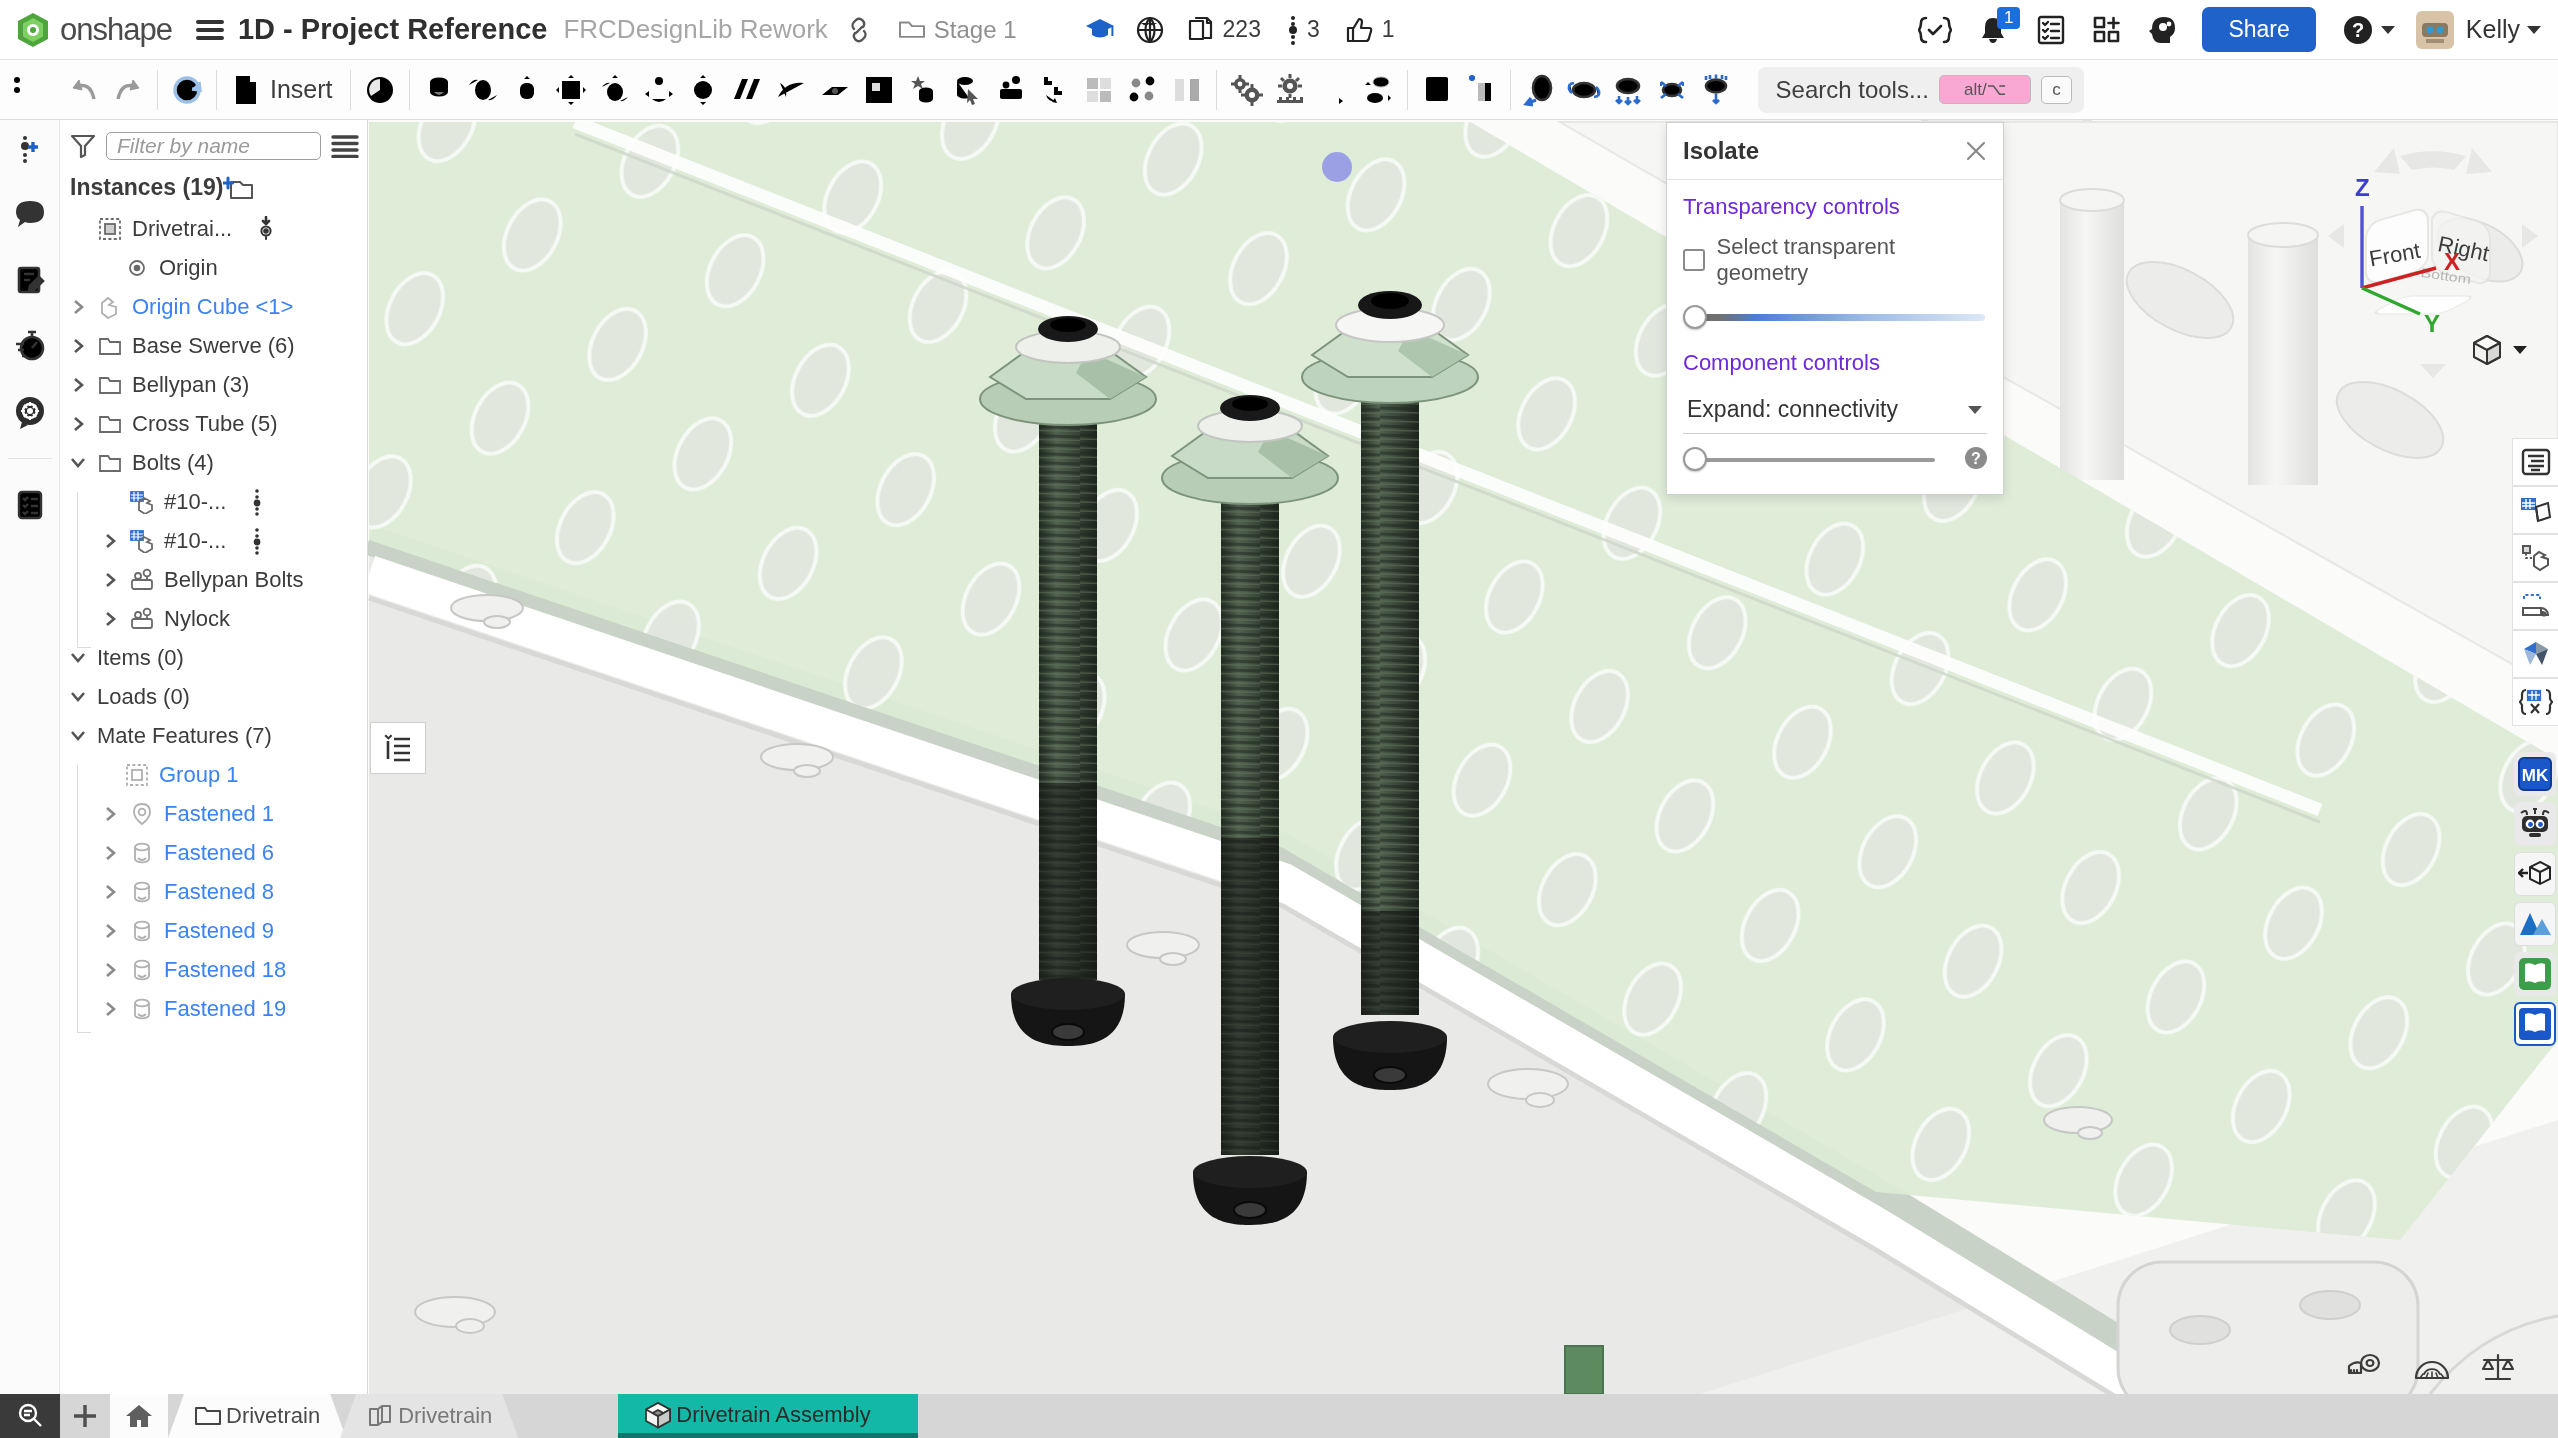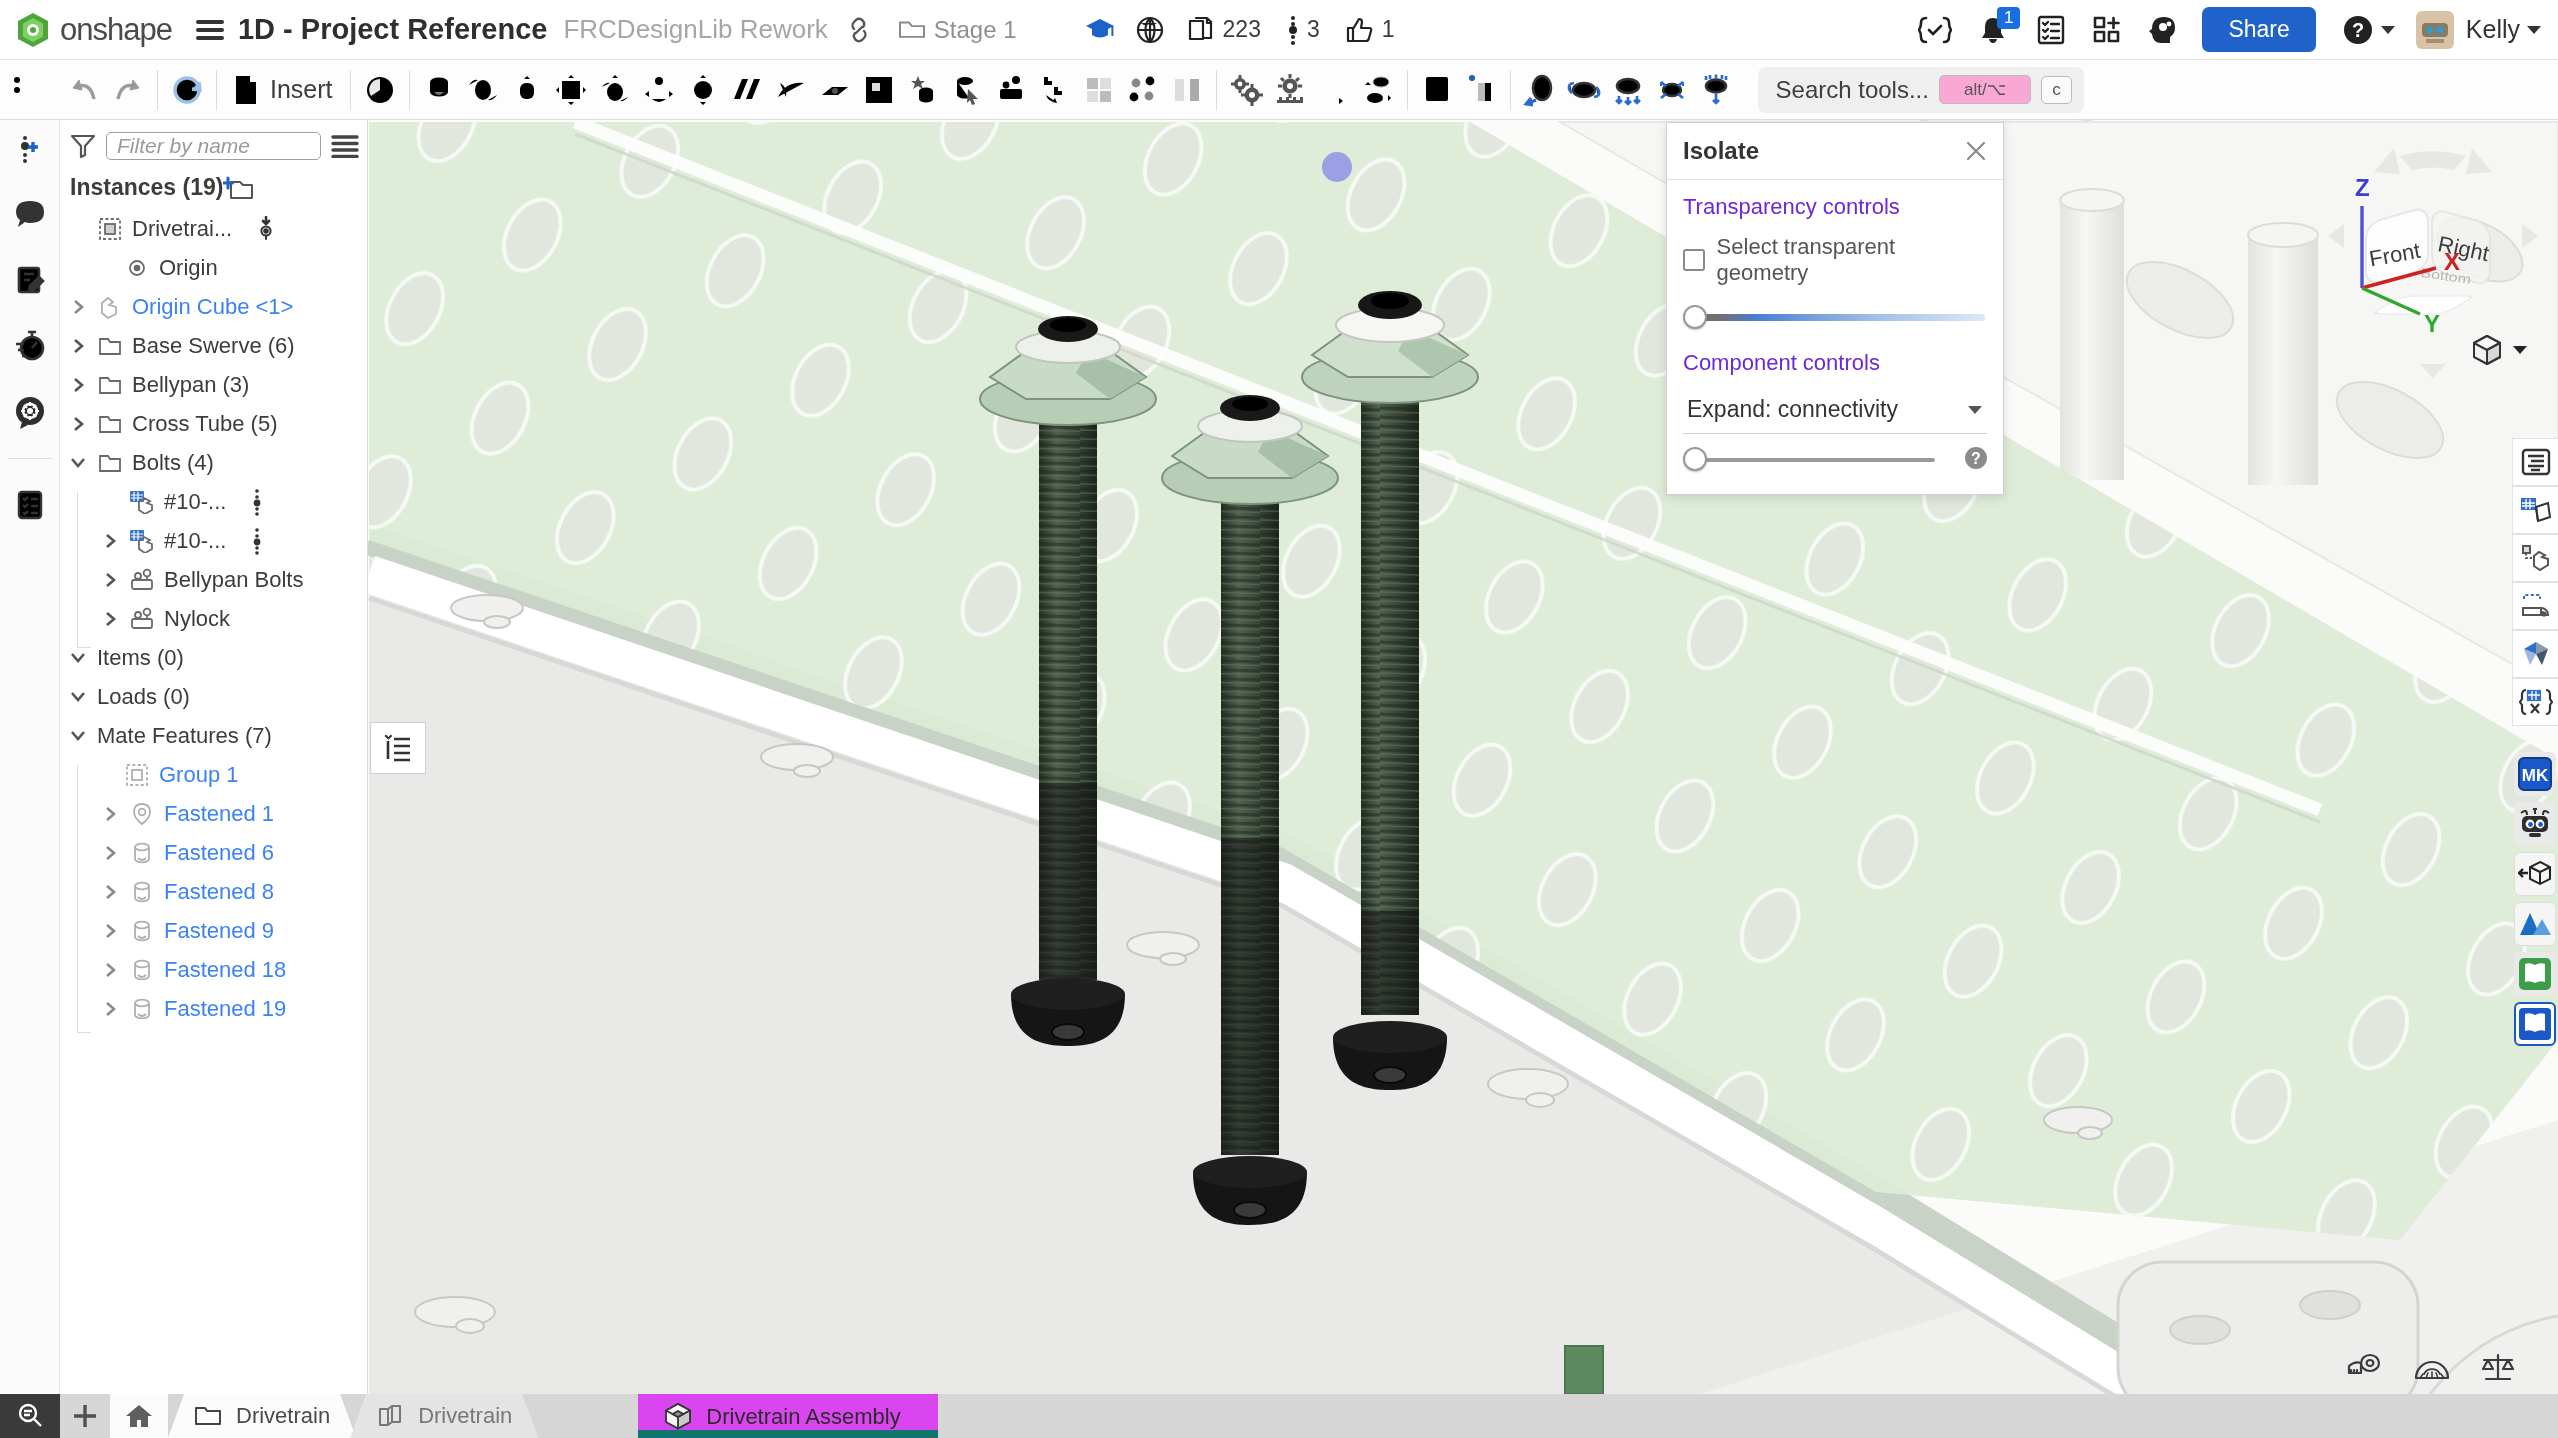--- a/index.html
+++ b/index.html
@@ -75,26 +75,26 @@
             display:flex; align-items:center; justify-content:center; cursor:pointer; }
   #measure-tools { position:absolute; right:40px; top:1352px; display:flex; gap:26px; z-index:20; }
   
   #viewcube { position:absolute; left:2308px; top:128px; width:250px; height:252px; z-index:19; }
   #cube-menu { position:absolute; left:2472px; top:1; top:334px; display:flex; align-items:center; gap:10px; z-index:19; cursor:pointer; }
   
   #bottombar { position:absolute; left:0; top:1394px; width:2558px; height:44px; background:#d6d6d6;
                display:flex; align-items:stretch; z-index:30; }
   #gsearch { width:60px; background:#3a3a3a; display:flex; align-items:center; justify-content:center; cursor:pointer; }
   .bbtn { width:50px; display:flex; align-items:center; justify-content:center; cursor:pointer; }
-  .dtab { display:flex; align-items:center; gap:14px; padding:0 26px; font-size:22px; color:#4a4a4a;
+  .dtab { display:flex; align-items:center; gap:4px; padding:0 26px; font-size:22px; color:#4a4a4a;
           cursor:pointer; position:relative; }
   .dtab.slant { clip-path:polygon(16px 0, calc(100% - 16px) 0, 100% 100%, 0 100%); }
   .dtab.white { background:#fcfcfc; }
   .dtab.gray { background:#e4e4e4; color:#787878; }
-  .dtab.active { background:#d946ef; color:#2b2b2b; border-bottom:8px solid #0f766e; padding-top:2px;align-items:flex-end; }
+  .dtab.active { background:#14b8a6; color:#2b2b2b; border-bottom:5px solid #0f766e; padding-top:2px; }
 </style>
 </head>
 <body>
 
 <svg id="scene" style="position:absolute;left:0;top:0;z-index:1" width="2558" height="1438" viewBox="0 0 2558 1438">
   <defs>
     <pattern id="holes" width="206" height="186" patternUnits="userSpaceOnUse" patternTransform="rotate(10)">
       <ellipse cx="50" cy="46" rx="25" ry="38" fill="#e2e6df" stroke="#f9fbf8" stroke-width="4" transform="rotate(18 50 46)"></ellipse>
       <ellipse cx="153" cy="139" rx="25" ry="38" fill="#e2e6df" stroke="#f9fbf8" stroke-width="4" transform="rotate(18 153 139)"></ellipse>
     </pattern>

